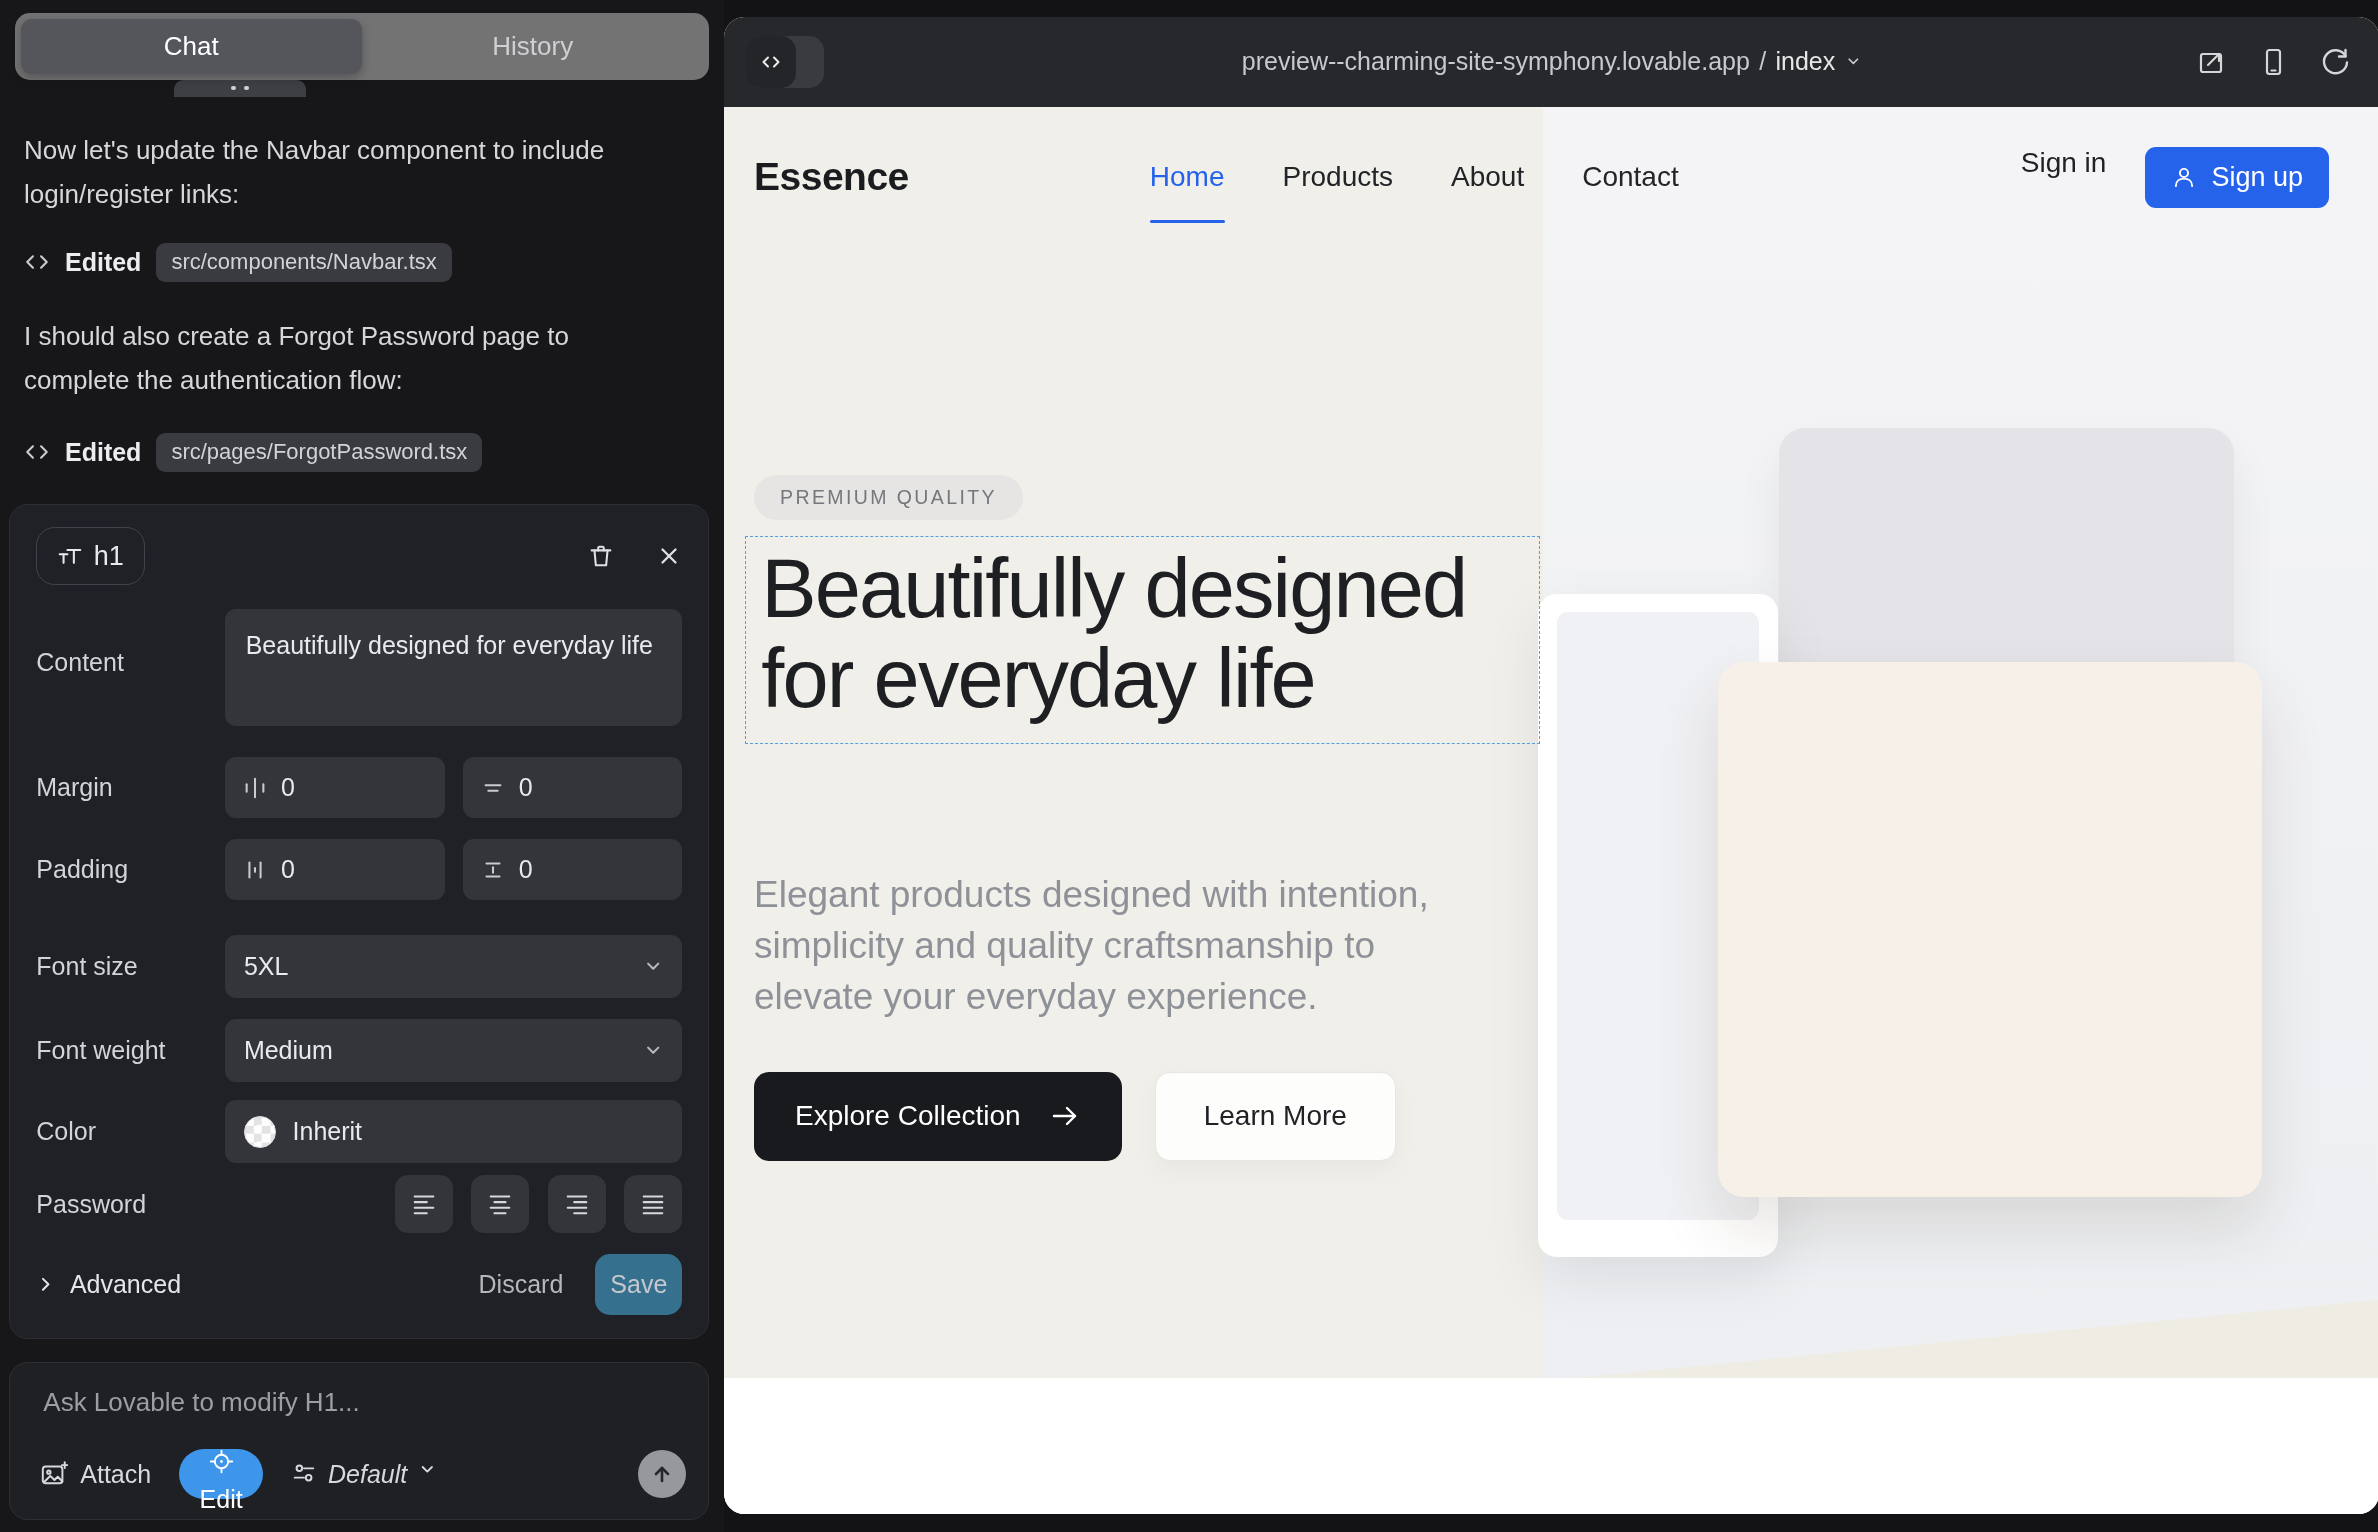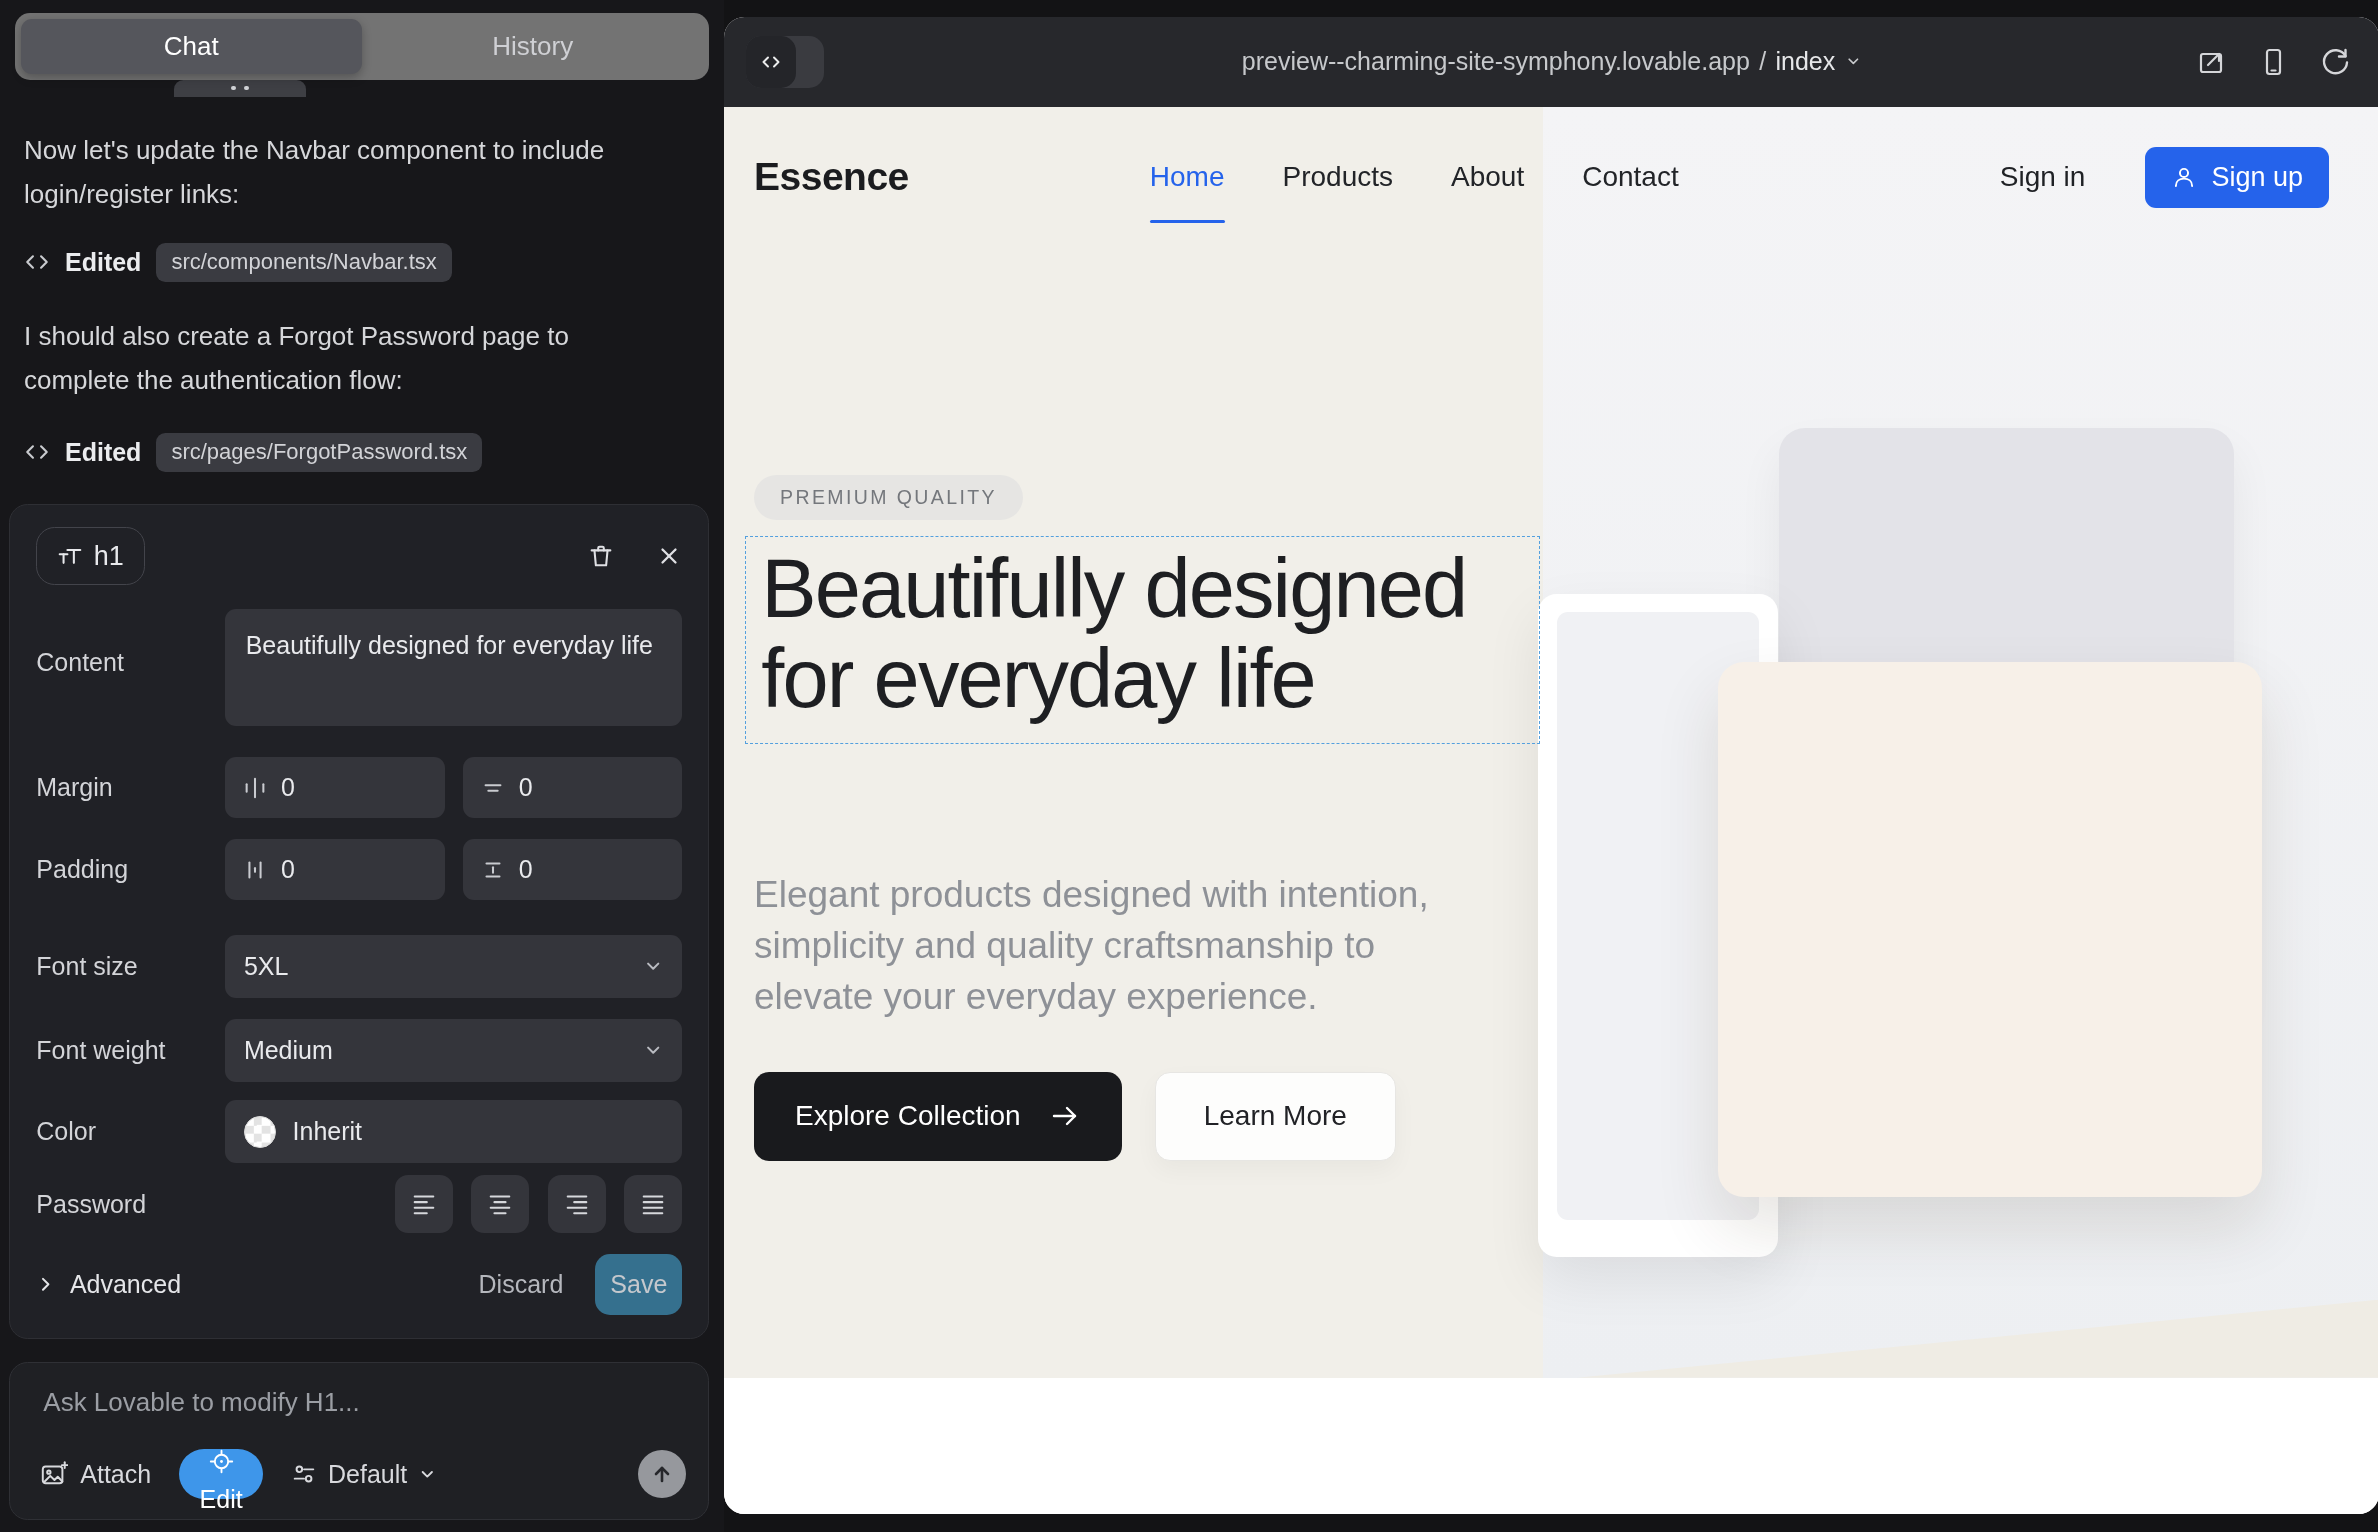--- a/index.html
+++ b/index.html
@@ -56,21 +56,21 @@
   .discard { color:#b5b7bd; font-size:25px; margin-right:32px; cursor:pointer; }
   .savebtn { width:87px; height:61px; border-radius:15px; border:none; background:#35708e; color:#c5c8cd; font-size:25px; font-family:inherit; cursor:pointer; }
 
   
   .composer { position:absolute; left:9.3px; top:1362px; width:700px; height:158px; background:#1f2024; border:0.9px solid #2f3035; border-radius:18.6px; z-index:4; }
   .composer textarea { position:absolute; left:33px; top:24px; right:28px; height:52px; background:transparent; border:none; outline:none; resize:none; font-family:inherit; font-size:26px; color:#e6e7ea; }
   .composer textarea::placeholder { color:#9b9ea4; }
   .crow { position:absolute; left:30px; right:22px; bottom:18.6px; height:52px; display:flex; align-items:center; gap:28px; }
   .attach { display:flex; align-items:center; gap:12px; color:#d8d9dd; font-size:25px; cursor:pointer; }
   .editpill { display:flex; align-items:center; gap:10.2px; height:50px; padding:0 20.4px; border-radius:927px; background:#3e96ea; color:#fff; font-size:25px; border:none; font-family:inherit; cursor:pointer;flex-direction:column; }
-  .modesel { display:flex; align-items:center; gap:11px; color:#d8d9dd; font-size:25px; cursor:pointer; }
+  .modesel { display:flex; gap:11px; color:#d8d9dd; font-size:25px; cursor:pointer;font-style:italic; }
   .send { width:48px; height:48px; border-radius:50%; background:#96989d; border:none; margin-left:auto; display:flex; align-items:center; justify-content:center; color:#26272b; cursor:pointer; }
 
   
   .browser { position:absolute; left:724px; top:16.7px; width:1655px; height:1497px; border-radius:20.4px; background:#ffffff; overflow:hidden; }
   .topbar { position:relative; height:90px; background:#27282c; display:flex; align-items:center; justify-content:center; }
   .codetoggle { position:absolute; left:22px; top:19.5px; width:78px; height:52px; background:#3a3b40; border-radius:15px; cursor:pointer; }
   .codetoggle .seg { position:absolute; left:0; top:0; width:50px; height:52px; background:#242529; border-radius:15px; display:flex; align-items:center; justify-content:center; color:#eceded; }
   .urlwrap { display:flex; align-items:center; gap:9.3px; font-size:25px; color:#c7c9cc; cursor:pointer; }
   .urlwrap .page { color:#e6e7e9; }
   .baricons { position:absolute; right:28px; top:0; height:90px; display:flex; align-items:center; gap:30px; color:#d5d6d9; }
@@ -81,21 +81,21 @@
   .bg-left { position:absolute; left:0; top:0; width:819px; height:100%; background:#f1efe9; }
   .bg-right { position:absolute; left:819px; top:0; right:0; height:100%; background:linear-gradient(180deg,#f4f4f6,#edeff2); }
   .wedge { position:absolute; left:853px; right:0; bottom:0; height:78px; background:#efece4; clip-path:polygon(0 100%,100% 0,100% 100%); }
 
   .sitenav { position:absolute; left:0; right:0; top:0; height:141px; padding:0 50px 0 30px; display:flex; align-items:center; z-index:6; }
   .logo { font-size:39px; font-weight:700; letter-spacing:-0.5px; color:#1b1c1f; }
   .navlinks { display:flex; gap:58px; margin-left:241px; }
   .navlinks a { font-size:28px; color:#222428; text-decoration:none; position:relative; cursor:pointer; }
   .navlinks a.active { color:#2563eb; }
   .navlinks a.active::after { content:""; position:absolute; left:0; right:0; bottom:-30px; height:3.7px; background:#2563eb; border-radius:1.9px; }
-  .navright { margin-left:auto; display:flex; align-items:center; gap:60px; }
+  .navright { margin-left:auto; display:flex; align-items:flex-start; gap:39px; }
   .signin { font-size:28px; color:#1f2125; cursor:pointer; }
   .signup { display:flex; align-items:center; gap:14px; height:61px; padding:0 26px; border-radius:11px; background:#2563eb; color:#fff; font-size:27px; border:none; font-family:inherit; cursor:pointer; }
 
   .badge { position:absolute; left:30px; top:368px; padding:11px 26px; border-radius:927px; background:#e6e5e3; color:#74777c; font-size:19.5px; letter-spacing:2.4px; font-weight:500; z-index:6; }
   .selbox-h1 { position:absolute; left:21.3px; top:429px; width:795px; border:1.9px dashed #54a0de; padding:7.4px 15px 18.6px 15px; z-index:6; cursor:pointer; }
   .selbox-h1 h1 { font-size:83px; line-height:90px; font-weight:500; letter-spacing:-1.9px; color:#1e1f22; }
   .para { position:absolute; left:30px; top:762px; width:733px; font-size:37px; line-height:51px; color:#8e9197; z-index:6; }
   .ctas { position:absolute; left:30px; top:965px; display:flex; gap:33px; z-index:6; }
   .cta-primary { display:flex; align-items:center; gap:28px; height:89px; padding:0 41px; border-radius:15px; background:#191a1d; color:#fff; font-size:28px; border:none; font-family:inherit; cursor:pointer; }
   .cta-secondary { height:89px; padding:0 48px; border-radius:15px; background:#fdfdfc; border:1.9px solid #e7e6e3; color:#212226; font-size:28px; font-family:inherit; cursor:pointer; box-shadow:0 9.3px 23px rgba(0,0,0,.04); }

